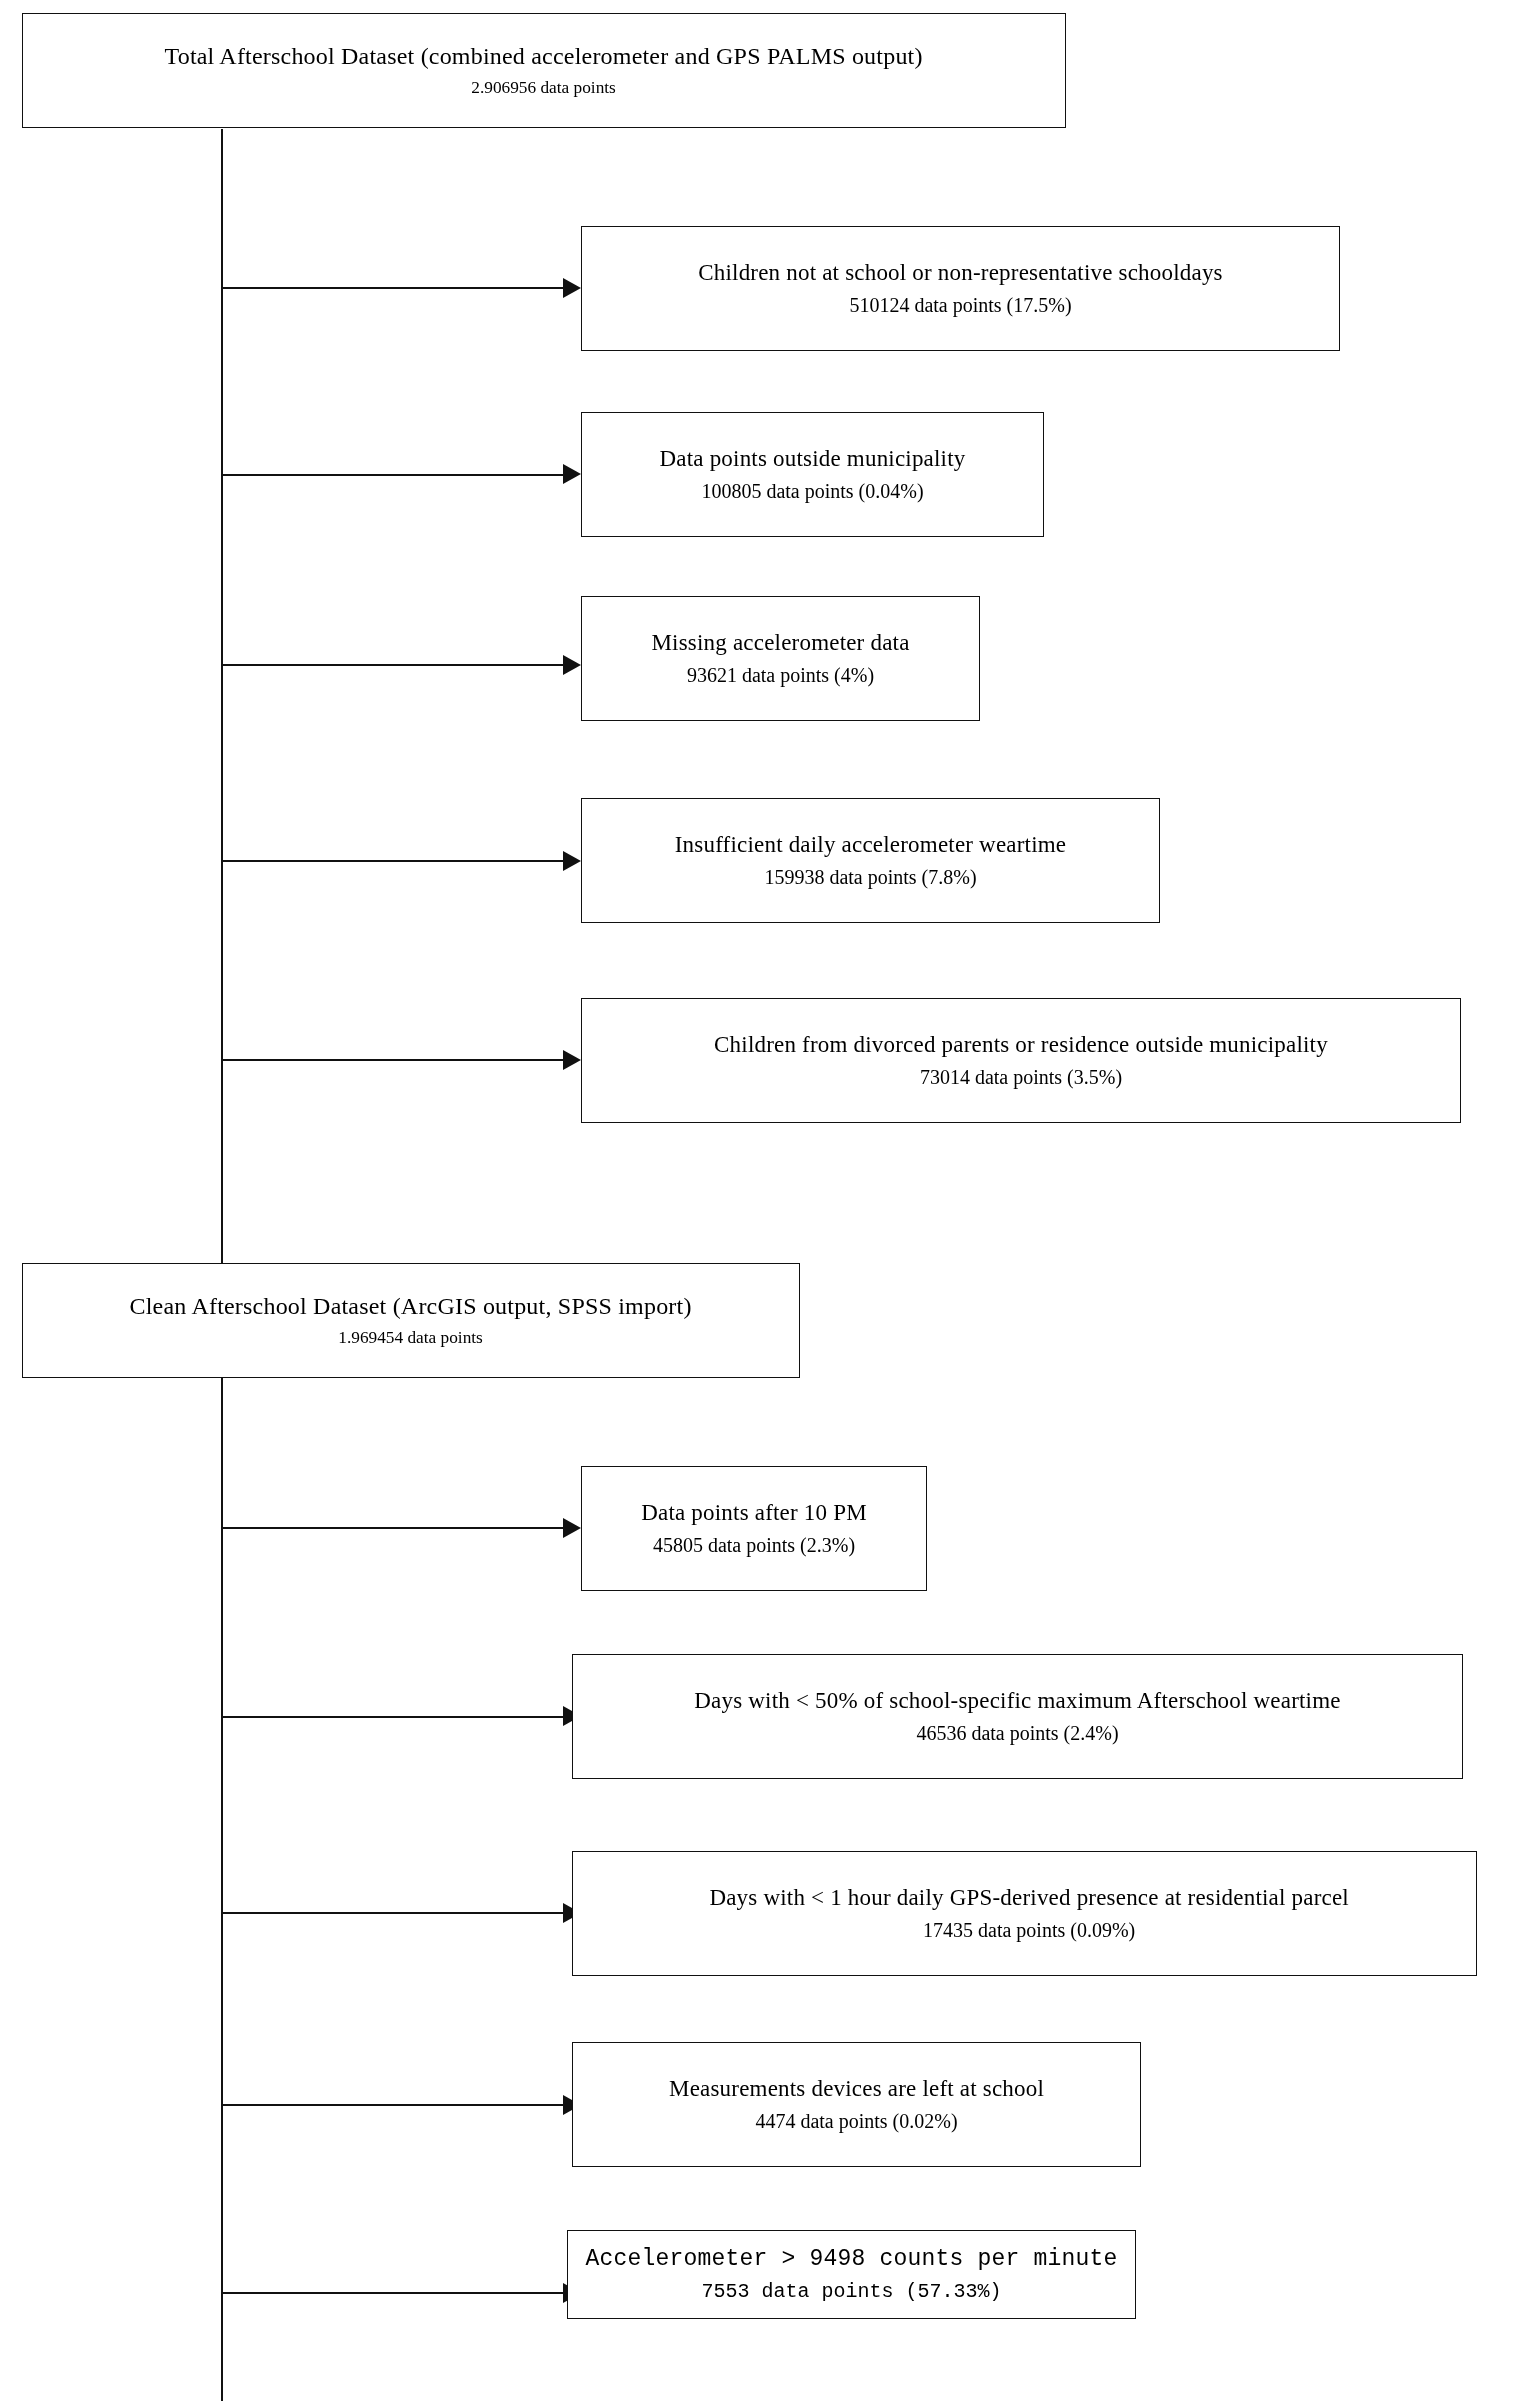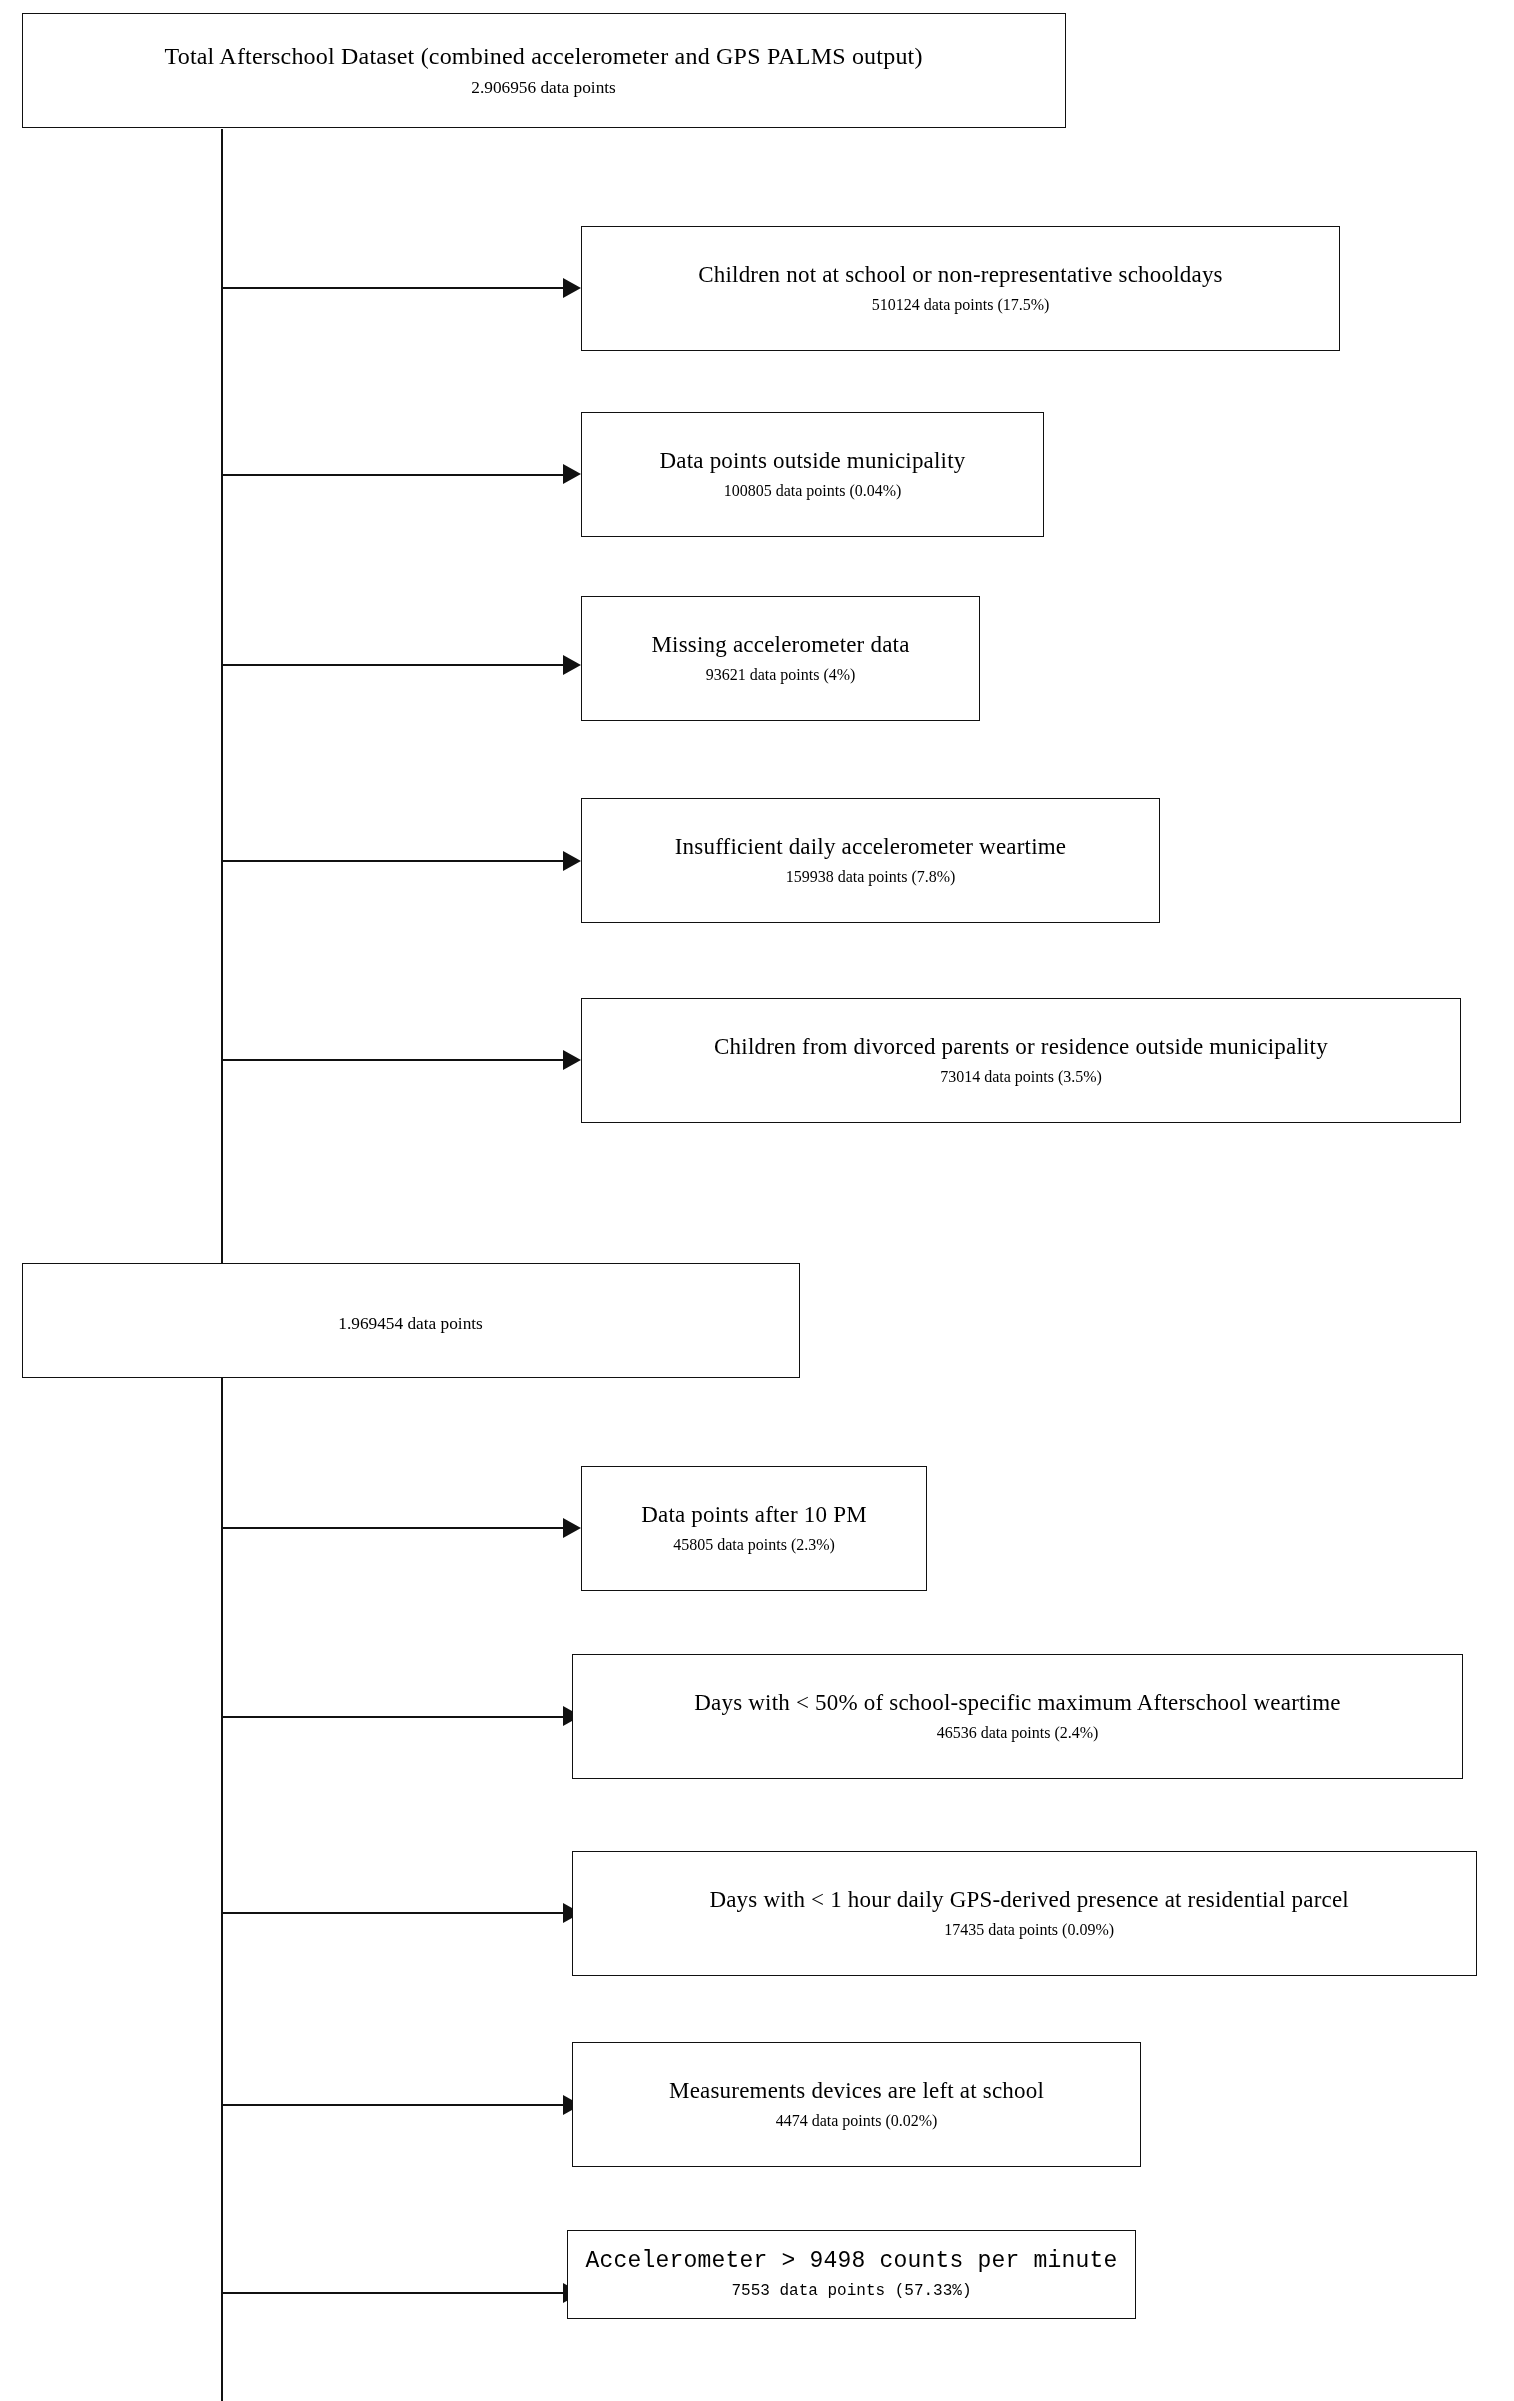--- a/index.html
+++ b/index.html
@@ -32,21 +32,21 @@
     text-align: center;
     padding: 2.9px 6.7px;
   }
   .node .title {
     font-size: 23px;
     line-height: 1.16;
     letter-spacing: 0.2px;
     white-space: nowrap;
   }
   .node .count {
-    font-size: 16px;
+    font-size: 20px;
     line-height: 1.18;
     margin-top: 7.7px;
     white-space: nowrap;
   }
   .node.primary .title { font-size: 24px; }
   .node.primary .count { font-size: 17.3px; }
 
   
   .spine {
     position: absolute;
@@ -109,20 +109,21 @@
   </div>
 
   <div class="arrow" style="left:222px; top:1059px; width:341px;"></div>
   <div class="arrow-head" style="left:563px; top:1050px;"></div>
   <div class="node" style="left:581px; top:998px; width:880px; height:125px;">
     <div class="title">Children from divorced parents  or residence outside municipality</div>
     <div class="count">73014 data points (3.5%)</div>
   </div>
 
   <div class="node primary" style="left:21.6px; top:1263px; width:778px; height:115px;">
+    <div class="title">Clean Afterschool  Dataset (ArcGIS  output, SPSS import)</div>
     <div class="count">1.969454 data points</div>
   </div>
 
   <div class="arrow" style="left:222px; top:1527px; width:341px;"></div>
   <div class="arrow-head" style="left:563px; top:1518px;"></div>
   <div class="node" style="left:581px; top:1466px; width:346px; height:125px;">
     <div class="title">Data  points after 10 PM</div>
     <div class="count">45805 data points (2.3%)</div>
   </div>
 

